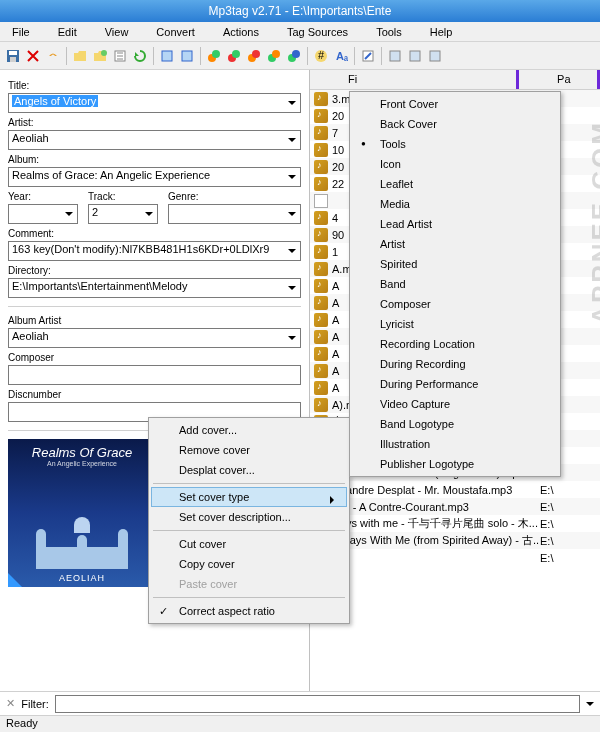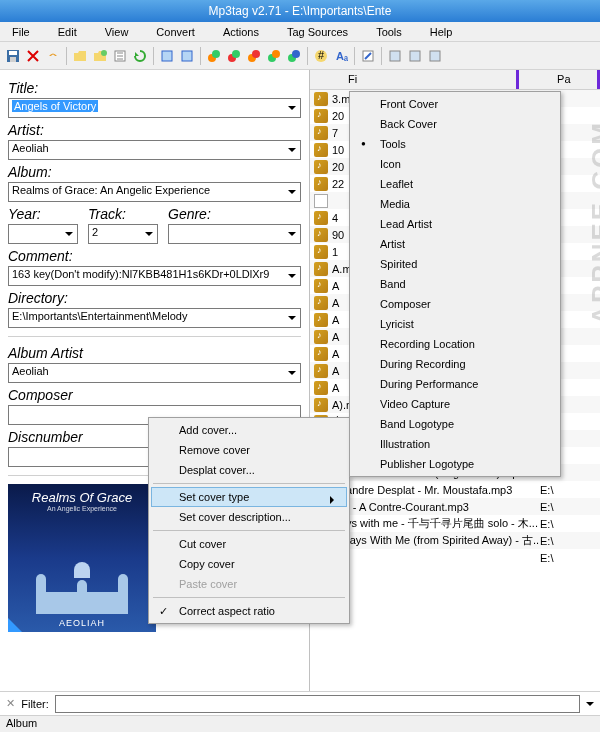--- a/index.html
+++ b/index.html
@@ -6,21 +6,21 @@
 body { background: #fff; width: 600px; height: 732px; overflow: hidden; position: relative; }
 .titlebar { background: linear-gradient(#5aa8e8, #2a7dd4); height: 22px; display: flex; align-items: center; padding: 0 6px; color: #fff; justify-content: center; }
 .titlebar .title { font-weight: normal; font-size: 12px; }
 .menubar { background: #f0f0f0; height: 20px; display: flex; align-items: center; padding: 0 4px; border-bottom: 1px solid #d4d4d4; gap: 12px; }
 .menubar span { padding: 2px 8px; cursor: default; }
 .toolbar { background: #f0f0f0; height: 28px; display: flex; align-items: center; padding: 2px 4px; gap: 2px; border-bottom: 1px solid #d4d4d4; }
 .tbar-btn { width: 18px; height: 18px; display: flex; align-items: center; justify-content: center; border: 1px solid transparent; }
 .tbar-sep { width: 1px; height: 18px; background: #c0c0c0; margin: 0 2px; }
 .work { display: flex; height: 630px; }
 .sidebar { width: 310px; border-right: 1px solid #c0c0c0; padding: 6px 8px; background: #fff; overflow: hidden; }
-.fld-label { font-size: 14px; margin-top: 4px; margin-bottom: 2px; display: block; font-style: italic; }
+.fld-label { font-size: 10px; margin-top: 4px; margin-bottom: 2px; display: block; }
 .combo { width: 100%; height: 20px; border: 1px solid #7a7a7a; padding: 1px 18px 1px 3px; font-size: 11px; background: #fff; position: relative; }
 .combo::after { content: ""; position: absolute; right: 4px; top: 7px; border: 4px solid transparent; border-top-color: #000; }
 .sel { background: #3399ff; color: #fff; padding: 0 2px; }
 .row3 { display: flex; gap: 10px; }
 .row3 > div { flex: 1; }
 .row3 > div:nth-child(1) { flex: 0 0 70px; }
 .row3 > div:nth-child(2) { flex: 0 0 70px; }
 .input-flat { width: 100%; height: 20px; border: 1px solid #7a7a7a; padding: 1px 3px; font-size: 11px; background: #fff; }
 .divider { height: 1px; background: #d0d0d0; margin: 8px 0; }
 .coverbox { width: 148px; height: 148px; background: linear-gradient(180deg, #0a1a4a 0%, #1a3a8a 50%, #2a5aaa 100%); position: relative; margin-top: 8px; color: #fff; text-align: center; font-family: serif; }
@@ -440,14 +440,14 @@
   </div>
 
 <div class="filterbar">
   <span style="color:#888;cursor:pointer">✕</span>
   <span>Filter:</span>
   <input style="">
   <span style="border:4px solid transparent;border-top-color:#000;margin-top:4px"></span>
 </div>
 
 <div class="statusbar">
-  <span>Album</span>
+  <span>Ready</span>
 </div>
 
 </body></html>

